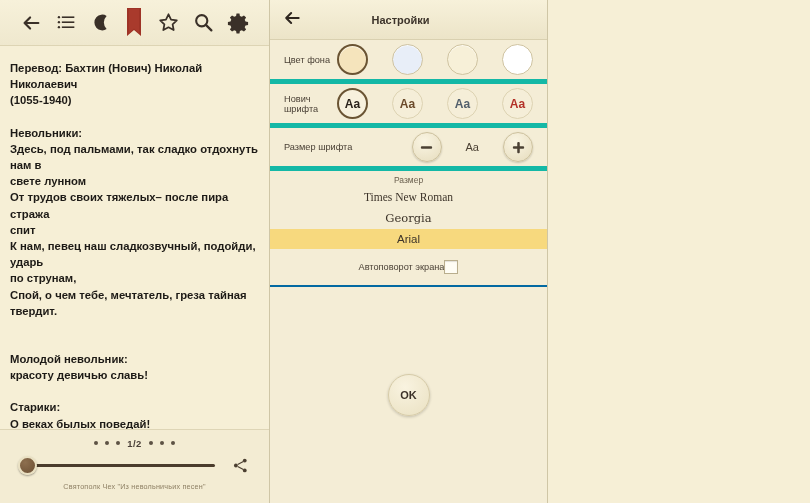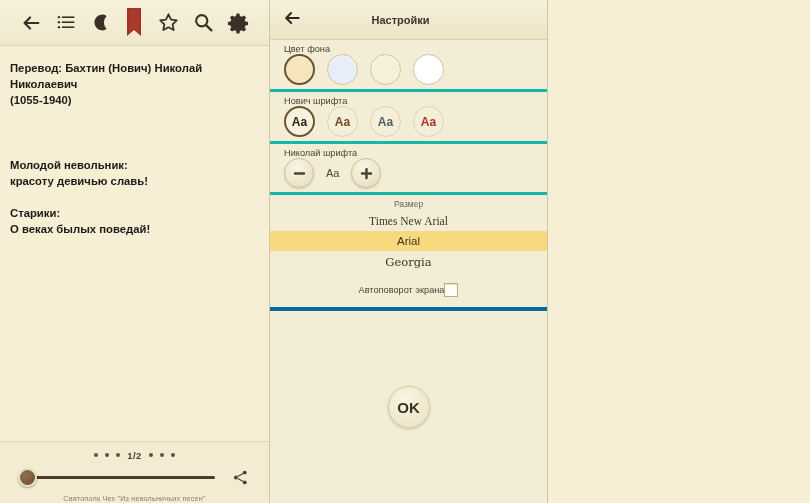--- a/index.html
+++ b/index.html
@@ -35,21 +35,21 @@
   .rtext {
     font-size: 11.3px; line-height: 16.2px; color: #1d1a16;
     font-weight: 600; white-space: pre-wrap;
     font-family: "Liberation Sans", sans-serif;
   }
   .rspacer { height: 16px; }
 
   .player {
     flex: 0 0 auto; background: #f3ecd3;
     border-top: 1px solid #ded5b6;
-    padding: 4px 0 0 0;
+    padding: 4px 0 12px 0;
   }
   .pagedots {
     display: flex; align-items: center; justify-content: center;
     gap: 7px; height: 18px; font-size: 9.5px; color: #4a4038;
     font-weight: 700; letter-spacing: .5px;
   }
   .pagedots .dot { width: 4px; height: 4px; border-radius: 50%;
     background: #5d5244; display: inline-block; }
   .seekrow { display: flex; align-items: center; padding: 0 8px; gap: 6px; }
   .seek-wrap { flex: 1 1 auto; position: relative; height: 24px;
@@ -73,27 +73,26 @@
   .set-header {
     height: 40px; flex: 0 0 40px; display: flex; align-items: center;
     background: linear-gradient(#f7f1da, #ece4c8);
     border-bottom: 1px solid #d9d0b0; padding: 0 12px; position: relative;
   }
   .set-title { position: absolute; left: 0; right: 16px; text-align: center;
     font-size: 11px; font-weight: 700; color: #3c332a; pointer-events: none; }
   .set-back { color: #2f2720; z-index: 2; }
 
   .set-row {
-    display: flex; align-items: flex-start; min-height: 40px;
-    border-bottom: 3px solid #14b8a6; padding: 4px 14px;
+    display: flex; align-items: center; min-height: 40px;
+    border-bottom: 5px solid #14b8a6; padding: 4px 14px;
     background: #f4edd6;
-    flex-direction: column;
   }
   .set-label { font-size: 9.2px; color: #4a4136; flex: 1 1 auto; font-weight: 500; }
-  .swatches { display: flex; align-items: center; gap: 12px; }
+  .swatches { display: flex; align-items: center; gap: 24px; }
   .sw { width: 31px; height: 31px; border-radius: 50%;
     border: 1px solid #cfc3a0; box-shadow: inset 0 1px 1px rgba(255,255,255,.7); }
   .sw.sel { border: 2.5px solid #6a5433; }
   .swtxt { width: 31px; height: 31px; border-radius: 50%;
     display: flex; align-items: center; justify-content: center;
     font-size: 12px; font-weight: 700; border: 1px solid #ddd3b2;
     background: #f5eed8; }
   .swtxt.sel { border: 2.5px solid #6a5433; background: #f7f1dd; }
 
   .sizebtn { width: 30px; height: 30px; border-radius: 50%;
@@ -112,31 +111,31 @@
   .f-georgia { font-family: "DejaVu Serif", serif; }
 
   .align-btn { width: 34px; height: 34px; border-radius: 50%;
     background: #f5eed8; border: 1px solid #ddd3b2;
     display: flex; align-items: center; justify-content: center; }
   .align-btn.sel { border: 2.5px solid #6a5433; }
   .lines { width: 17px; display: flex; flex-direction: column; gap: 1.6px; }
   .lines i { display: block; height: 1.6px; background: #4a4031; }
 
   .rot-row { display: flex; align-items: center; justify-content: center;
-    gap: 0; min-height: 38px; border-bottom: 4px solid #0369a1;
+    gap: 0; min-height: 38px; border-bottom: 2px solid #0369a1;
     background: #f4edd6; padding: 4px 14px; }
   .chk { width: 14px; height: 14px; background: #fffdf4;
     border: 1px solid #b9ae8d; box-shadow: inset 0 1px 1px rgba(0,0,0,.12); }
 
   .ok-area { flex: 1 1 auto; display: flex; align-items: center;
     justify-content: center; background: #f4edd6; }
   .ok-btn { width: 42px; height: 42px; border-radius: 50%;
     background: radial-gradient(circle at 40% 30%, #f9f3e0, #eae1c2);
     border: 1px solid #d6cba8; display: flex; align-items: center;
-    justify-content: center; font-size: 15px; font-weight: 700; color: #3b3128;
+    justify-content: center; font-size: 11px; font-weight: 700; color: #3b3128;
     box-shadow: 0 1px 3px rgba(0,0,0,.2); text-align: center; }
 
   
   .pane-right {
     flex: 1 1 auto; height: 503px; background: #f6efd6;
     position: relative; overflow: hidden;
   }
 </style>
 </head>
 <body>
@@ -188,20 +187,29 @@
             <path d="M12 8.2a3.8 3.8 0 1 0 0 7.6 3.8 3.8 0 0 0 0-7.6zm0 2.2a1.6 1.6 0 1 1 0 3.2 1.6 1.6 0 0 1 0-3.2z" fill="#3a3028"></path>
             <path d="M10.4 1.5h3.2l.5 2.8 2 .9 2.4-1.5 2.3 2.3-1.5 2.4.9 2 2.8.5v3.2l-2.8.5-.9 2 1.5 2.4-2.3 2.3-2.4-1.5-2 .9-.5 2.8h-3.2l-.5-2.8-2-.9-2.4 1.5-2.3-2.3 1.5-2.4-.9-2-2.8-.5v-3.2l2.8-.5.9-2L3.2 6l2.3-2.3 2.4 1.5 2-.9z" fill="#3a3028"></path>
           </svg>
       </div>
     </div>
 
     <div class="reader-body">
       <div class="rtext">Перевод: Бахтин (Нович) Николай Николаевич
 (1055-1940)</div>
       <div class="rspacer"></div>
+      <div class="rtext">Невольники:
+Здесь, под пальмами, так сладко отдохнуть нам в
+свете лунном
+От трудов своих тяжелых– после пира стража
+спит
+К нам, певец наш сладкозвучный, подойди, ударь
+по струнам,
+Спой, о чем тебе, мечтатель, греза тайная
+твердит.</div>
       <div class="rspacer"></div>
       <div class="rspacer"></div>
       <div class="rtext">Молодой невольник:
 красоту девичью славь!</div>
       <div class="rspacer"></div>
       <div class="rtext">Старики:
 О веках былых поведай!</div>
 
     </div>
 
@@ -258,41 +266,41 @@
       <div class="set-label">Нович шрифта</div>
       <div class="swatches">
         <div class="swtxt sel" style="color:#2a231b">Aa</div>
         <div class="swtxt" style="color:#6b4a2a">Aa</div>
         <div class="swtxt" style="color:#53606c">Aa</div>
         <div class="swtxt" style="color:#b33128">Aa</div>
       </div>
     </div>
 
     <div class="set-row">
-      <div class="set-label">Николай шрифта</div>
+      <div class="set-label">Размер шрифта</div>
       <div class="swatches">
         <div class="sizebtn">
           <svg width="15" height="15" viewBox="0 0 24 24">
               <rect x="3" y="10" width="18" height="4" rx="1.6" fill="#4b4134"></rect>
             </svg>
         </div>
         <div class="aa-mid">Aa</div>
         <div class="sizebtn">
           <svg width="15" height="15" viewBox="0 0 24 24">
               <rect x="3" y="10" width="18" height="4" rx="1.6" fill="#4b4134"></rect>
               <rect x="10" y="3" width="4" height="18" rx="1.6" fill="#4b4134"></rect>
             </svg>
         </div>
       </div>
     </div>
 
     <div class="font-head">Размер</div>
-    <div class="font-item f-times">Times New Arial</div>
+    <div class="font-item f-times">Times New Roman</div>
+    <div class="font-item f-georgia">Georgia</div>
     <div class="font-item f-arial sel">Arial</div>
-    <div class="font-item f-georgia">Georgia</div>
 
 
     <div class="rot-row">
       <div class="set-label" style="flex:0 0 auto;">Автоповорот экрана</div>
       <div class="chk"></div>
     </div>
 
     <div class="ok-area">
       <div class="ok-btn">OK</div>
     </div>

